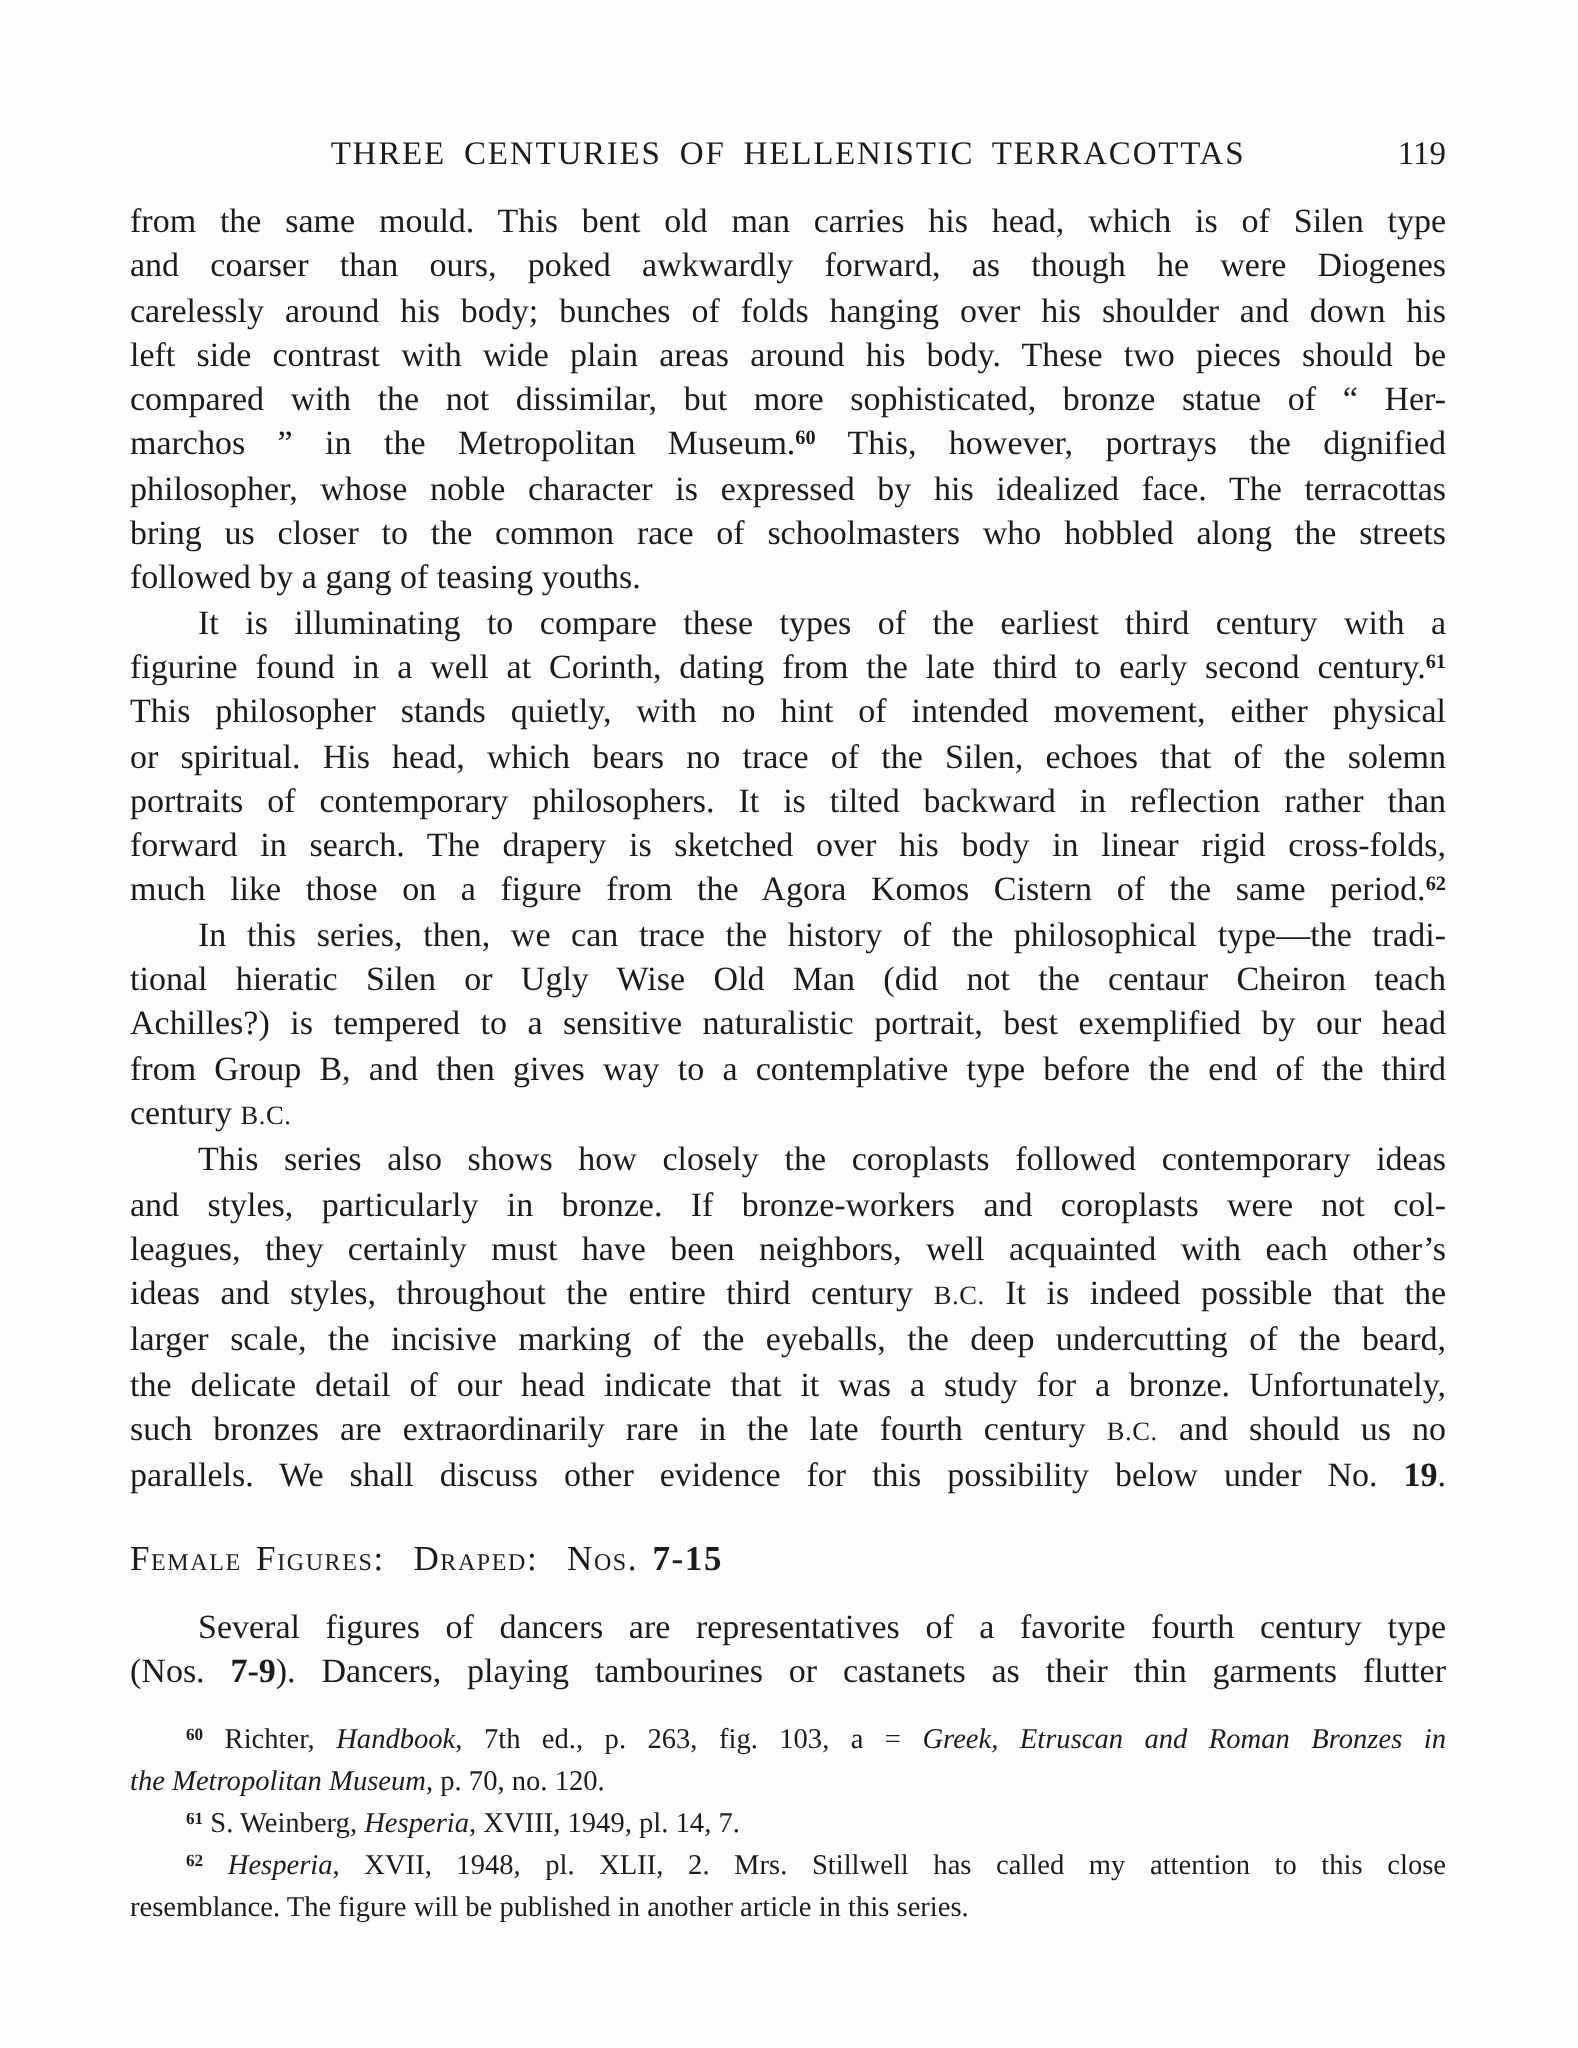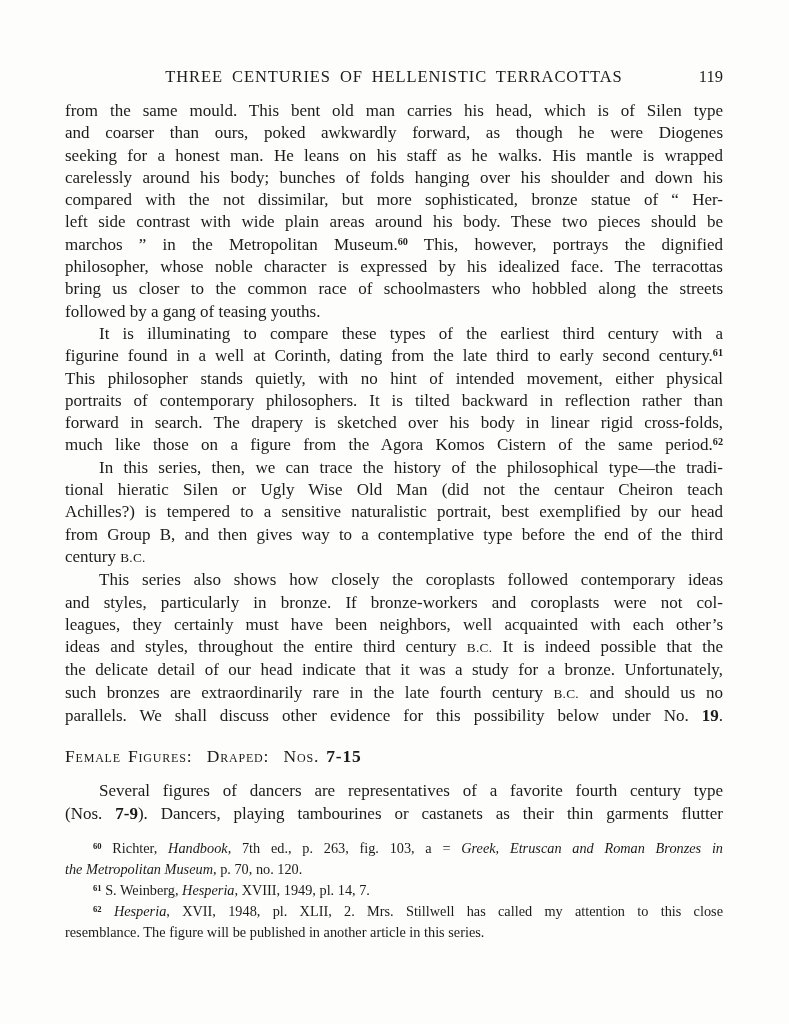--- a/index.html
+++ b/index.html
@@ -95,49 +95,50 @@
 
     <header class="page-header">
       <div class="running-title">THREE CENTURIES OF HELLENISTIC TERRACOTTAS</div>
       <div class="page-number">119</div>
     </header>
 
     <main>
       <div class="para">
           <div class="line"><span>from the same mould. This bent old man carries his head, which is of Silen type</span></div>
           <div class="line"><span>and coarser than ours, poked awkwardly forward, as though he were Diogenes</span></div>
-          <div class="line"><span>seeking for a honest man. He leans on his staff as he walks. His mantle is wrapped</span></div>
           <div class="line"><span>carelessly around his body; bunches of folds hanging over his shoulder and down his</span></div>
+          <div class="line"><span>left side contrast with wide plain areas around his body. These two pieces should be</span></div>
           <div class="line"><span>compared with the not dissimilar, but more sophisticated, bronze statue of “ Her-</span></div>
-          <div class="line"><span>left side contrast with wide plain areas around his body. These two pieces should be</span></div>
           <div class="line"><span>marchos ” in the Metropolitan Museum.</span><span class="seg-sup">60</span><span> This, however, portrays the dignified</span></div>
           <div class="line"><span>philosopher, whose noble character is expressed by his idealized face. The terracottas</span></div>
           <div class="line"><span>bring us closer to the common race of schoolmasters who hobbled along the streets</span></div>
           <div class="line last"><span>followed by a gang of teasing youths.</span></div>
         </div>
       <div class="para">
           <div class="line indent"><span>It is illuminating to compare these types of the earliest third century with a</span></div>
           <div class="line"><span>figurine found in a well at Corinth, dating from the late third to early second century.</span><span class="seg-sup">61</span></div>
           <div class="line"><span>This philosopher stands quietly, with no hint of intended movement, either physical</span></div>
+          <div class="line"><span>or spiritual. His head, which bears no trace of the Silen, echoes that of the solemn</span></div>
           <div class="line"><span>portraits of contemporary philosophers. It is tilted backward in reflection rather than</span></div>
           <div class="line"><span>forward in search. The drapery is sketched over his body in linear rigid cross-folds,</span></div>
           <div class="line"><span>much like those on a figure from the Agora Komos Cistern of the same period.</span><span class="seg-sup">62</span></div>
         </div>
       <div class="para">
           <div class="line indent"><span>In this series, then, we can trace the history of the philosophical type—the tradi-</span></div>
           <div class="line"><span>tional hieratic Silen or Ugly Wise Old Man (did not the centaur Cheiron teach</span></div>
           <div class="line"><span>Achilles?) is tempered to a sensitive naturalistic portrait, best exemplified by our head</span></div>
           <div class="line"><span>from Group B, and then gives way to a contemplative type before the end of the third</span></div>
           <div class="line last"><span>century </span><span class="seg-sm">B.C.</span></div>
         </div>
       <div class="para">
           <div class="line indent"><span>This series also shows how closely the coroplasts followed contemporary ideas</span></div>
           <div class="line"><span>and styles, particularly in bronze. If bronze-workers and coroplasts were not col-</span></div>
           <div class="line"><span>leagues, they certainly must have been neighbors, well acquainted with each other’s</span></div>
           <div class="line"><span>ideas and styles, throughout the entire third century </span><span class="seg-sm">B.C.</span><span> It is indeed possible that the</span></div>
+          <div class="line"><span>larger scale, the incisive marking of the eyeballs, the deep undercutting of the beard,</span></div>
           <div class="line"><span>the delicate detail of our head indicate that it was a study for a bronze. Unfortunately,</span></div>
           <div class="line"><span>such bronzes are extraordinarily rare in the late fourth century </span><span class="seg-sm">B.C.</span><span> and should us no</span></div>
           <div class="line"><span>parallels. We shall discuss other evidence for this possibility below under No. </span><span class="seg-b">19</span><span>.</span></div>
         </div>
 
       <h2 class="section-heading"><span class="seg-sc">Female Figures:&nbsp; Draped:&nbsp; Nos. </span><span class="seg-b">7-15</span></h2>
 
       <div class="para">
           <div class="line indent"><span>Several figures of dancers are representatives of a favorite fourth century type</span></div>
           <div class="line"><span>(Nos. </span><span class="seg-b">7-9</span><span>). Dancers, playing tambourines or castanets as their thin garments flutter</span></div>

